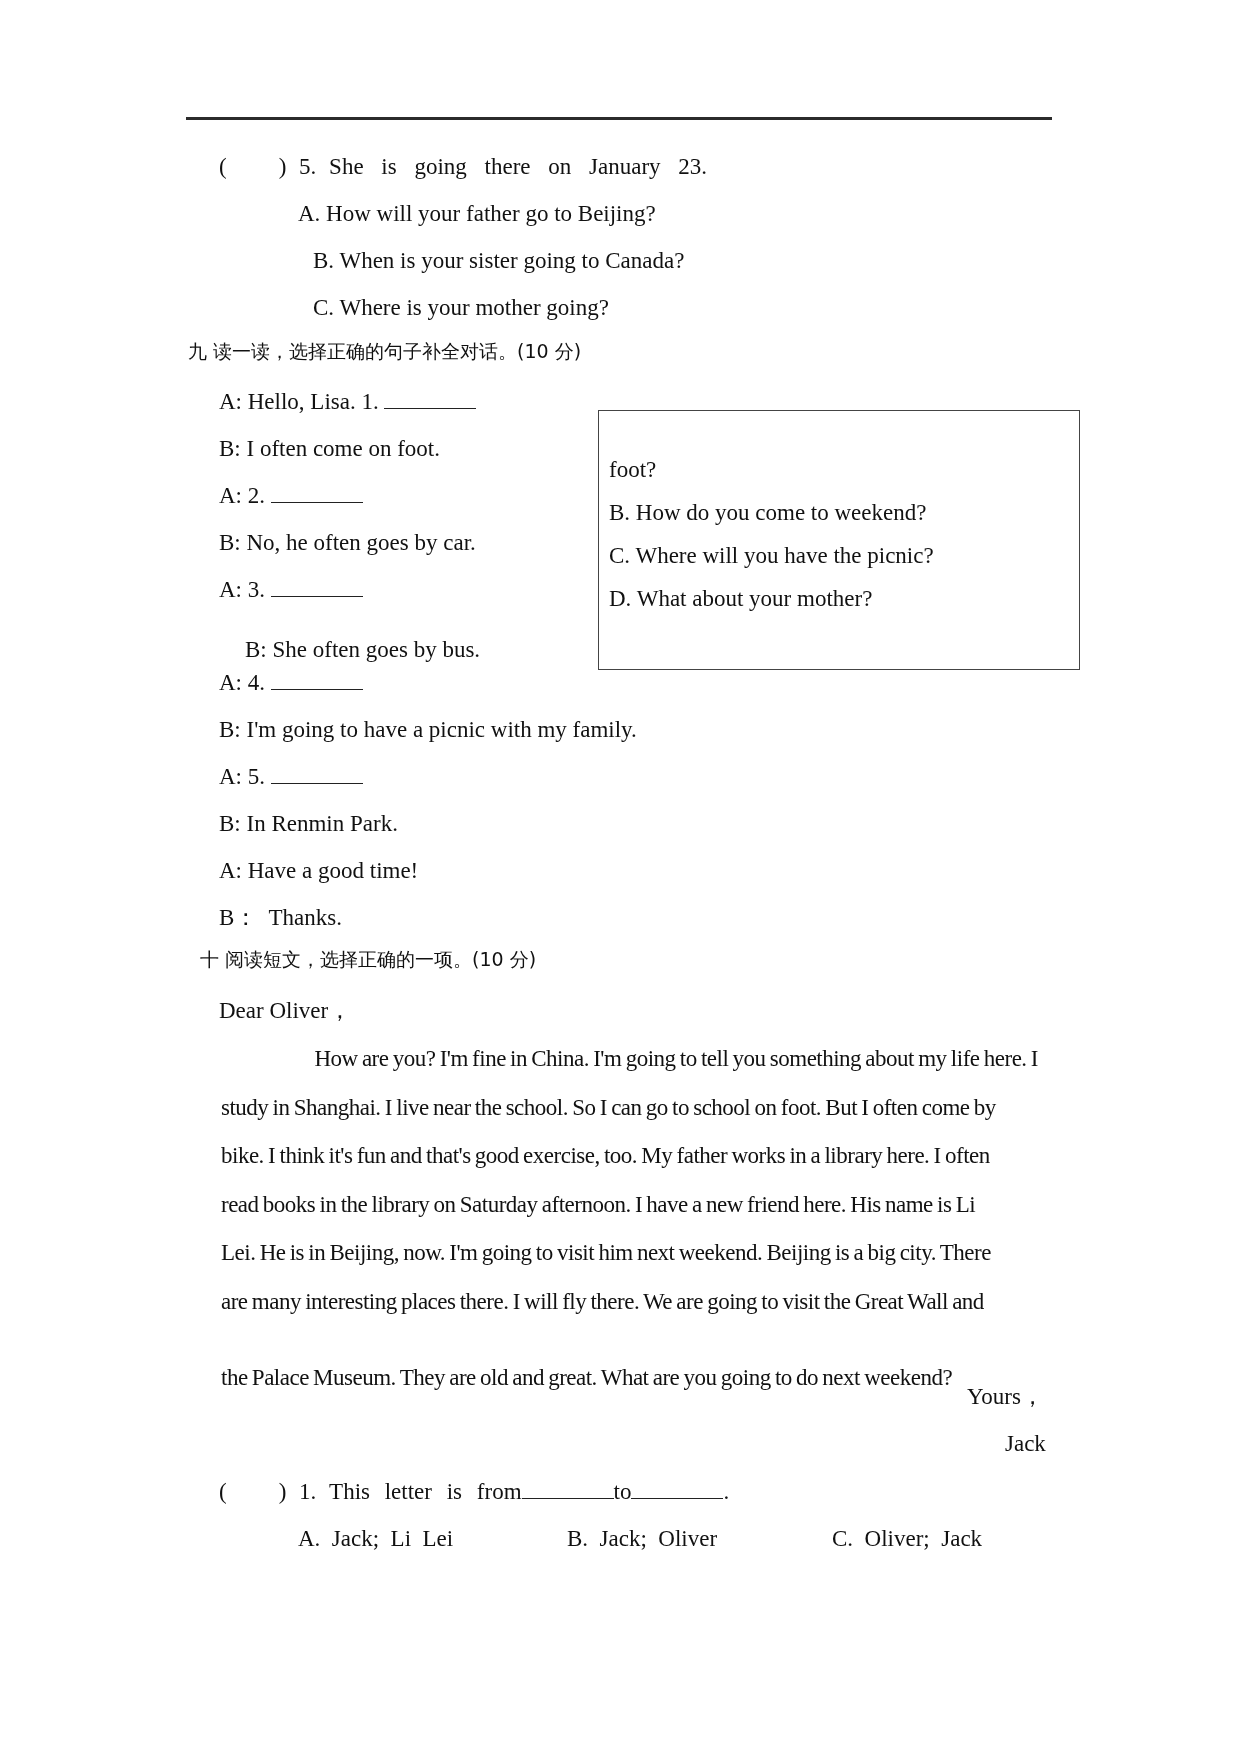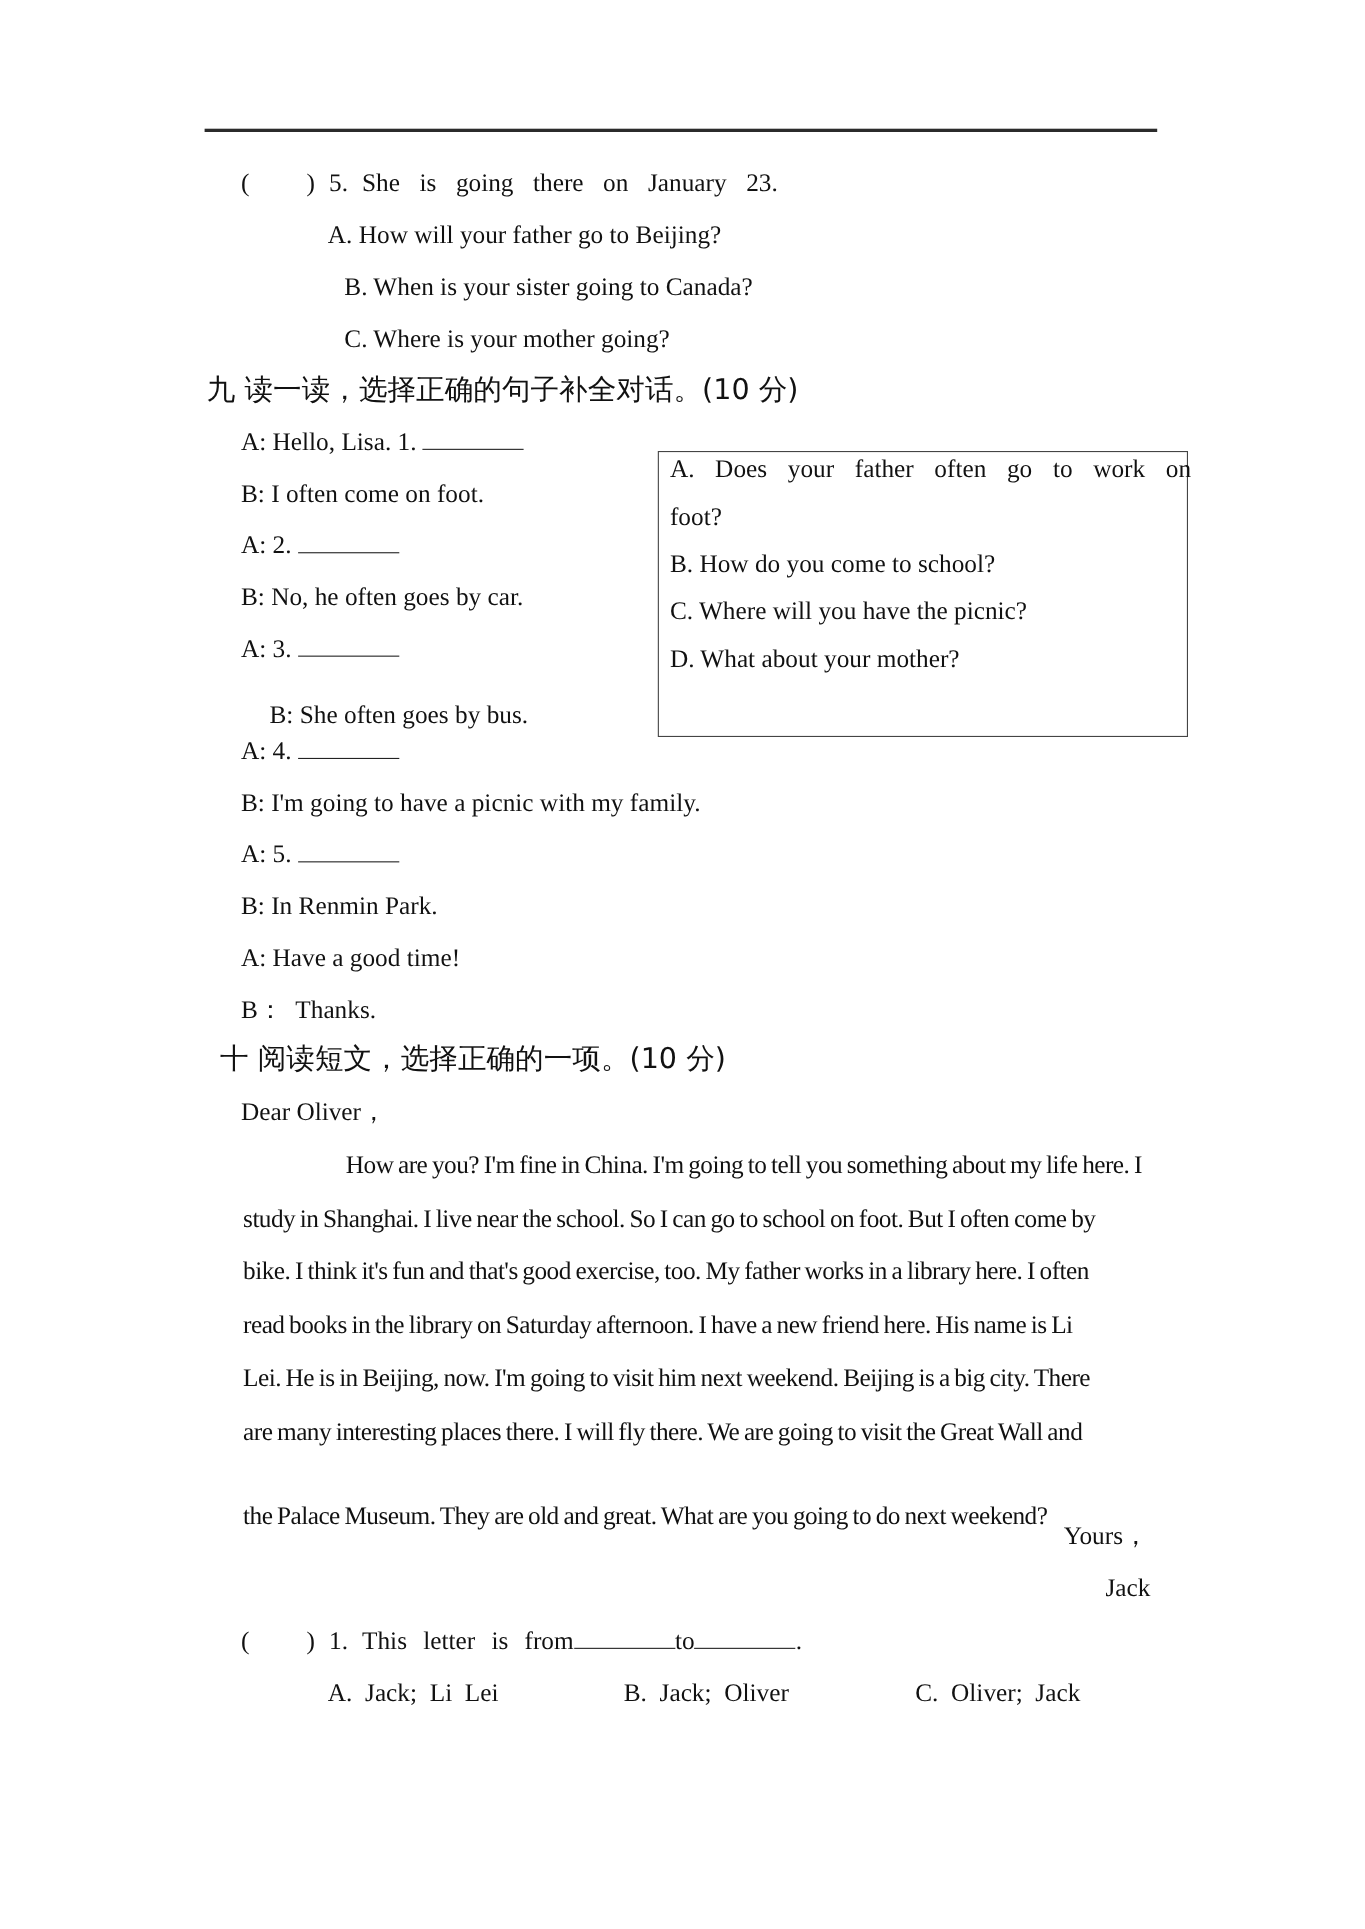--- a/index.html
+++ b/index.html
@@ -18,21 +18,21 @@
     }
     .abs { position: absolute; white-space: nowrap; line-height: 1; }
     .rule {
       position: absolute;
       left: 186px;
       top: 117px;
       width: 866px;
       height: 3px;
       background: #2b2b2b;
     }
-    .cn { font-family: "DejaVu Sans", "Liberation Sans", sans-serif; font-size: 26px; }
+    .cn { font-family: "DejaVu Sans", "Liberation Sans", sans-serif; font-size: 19px; }
     .spaced { word-spacing: 7px; }
     .paren { display: inline-block; }
     .blank { display: inline-block; border-bottom: 1px solid #222; height: 2px; vertical-align: baseline; }
     .box {
       position: absolute;
       left: 598px;
       top: 410px;
       width: 482px;
       height: 260px;
       border: 1.5px solid #444;
@@ -67,23 +67,22 @@
     <div class="abs" style="left: 219px; top: 638px; margin-left: 26px;"><span>B:</span><span style="white-space: pre;"> </span><span>She often goes by bus.</span></div>
     <div class="abs" style="left: 219px; top: 671.4px;"><span>A:</span><span style="white-space: pre;"> </span><span>4.</span><span> </span><span class="blank" style="width: 92px;"></span></div>
     <div class="abs" style="left: 219px; top: 718.3px;"><span>B:</span><span style="white-space: pre;"> </span><span>I'm going to have a picnic with my family.</span></div>
     <div class="abs" style="left: 219px; top: 765.2px;"><span>A:</span><span style="white-space: pre;"> </span><span>5.</span><span> </span><span class="blank" style="width: 92px;"></span></div>
     <div class="abs" style="left: 219px; top: 812.1px;"><span>B:</span><span style="white-space: pre;"> </span><span>In Renmin Park.</span></div>
     <div class="abs" style="left: 219px; top: 859px;"><span>A:</span><span style="white-space: pre;"> </span><span>Have a good time!</span></div>
     <div class="abs" style="left: 219px; top: 905.9px;"><span>B：</span><span style="white-space: pre;">  </span><span>Thanks.</span></div>
   </div>
 
 <div class="box">
-  <div class="opt justify-line" style="top:4px; word-spacing:13px;">A. Does your father often go to work on</div>
   <div class="opt" style="top:47px;">foot?</div>
-  <div class="opt" style="top:90px;">B. How do you come to school?</div>
+  <div class="opt" style="top:90px;">B. How do you come to weekend?</div>
   <div class="opt" style="top:133px;">C. Where will you have the picnic?</div>
   <div class="opt" style="top:176px;text-align:right;">D. What about your mother?</div>
 </div>
 
 <div class="abs cn" style="left:200px; top:950px;">十  阅读短文，选择正确的一项。(10 分)</div>
 <div class="abs" style="left:219px; top:999px;">Dear  Oliver，</div>
 
 <div id="passage">
     <div class="passage-line" style="top: 1047px; left: 268px; width: 770px; text-align: right;">How are you? I'm fine in China. I'm going to tell you something about my life here. I</div>
     <div class="passage-line" style="top: 1095.5px;">study in Shanghai. I live near the school. So I can go to school on foot. But I often come by</div>

